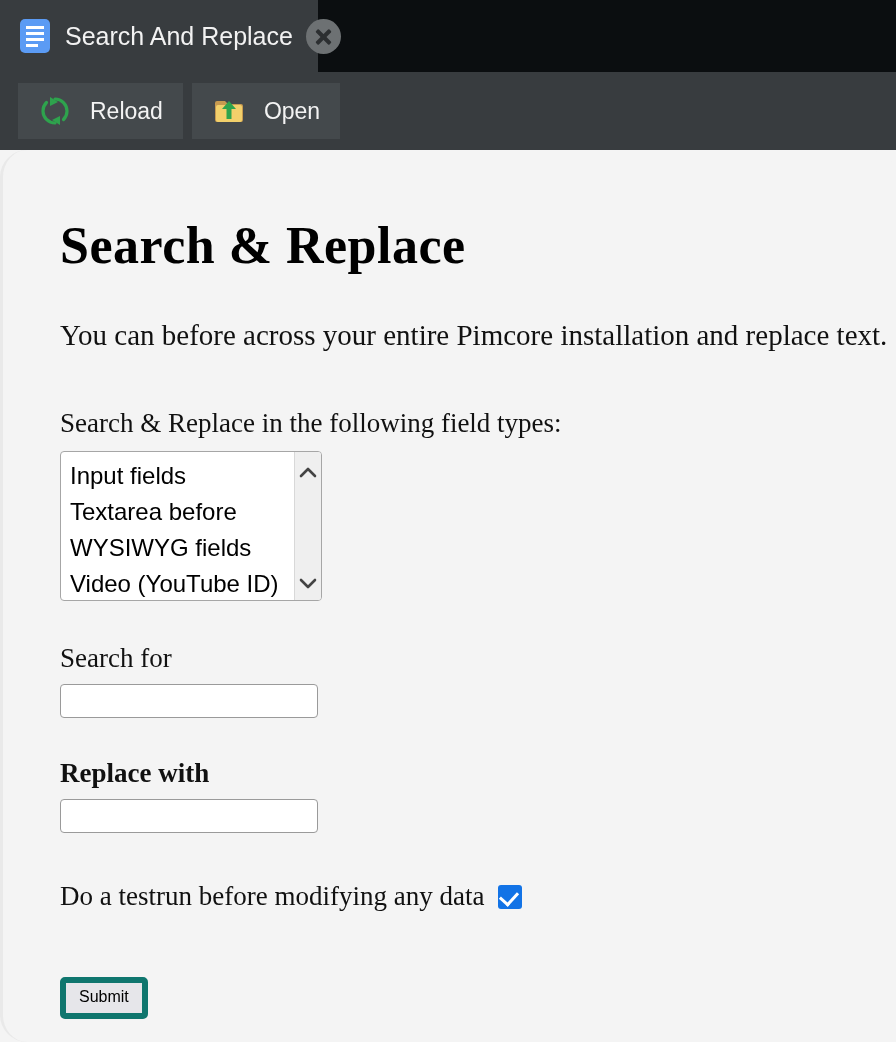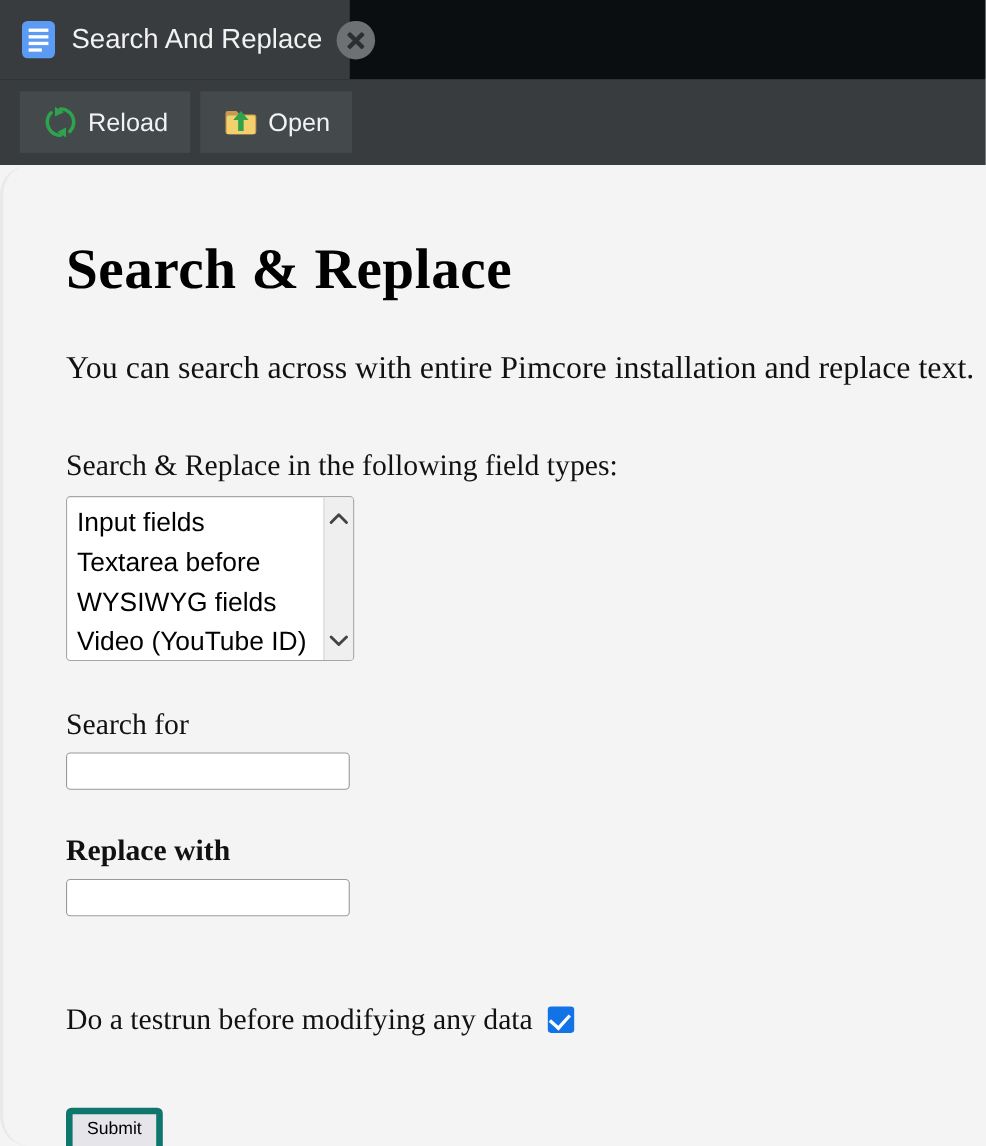--- a/index.html
+++ b/index.html
@@ -97,21 +97,21 @@
     padding-left: 18px;
     box-sizing: border-box;
     gap: 9px;
   }
   .tb-btn {
     height: 56px;
     background: #44494c;
     display: flex;
     align-items: center;
     padding: 0 20px;
-    gap: 8px;
+    gap: 18px;
     box-sizing: border-box;
   }
   .tb-label {
     color: #f3f3f3;
     font-family: "Liberation Sans", sans-serif;
     font-size: 23px;
     white-space: nowrap;
   }
   .icon-reload, .icon-open { width: 34px; height: 34px; flex: 0 0 auto; }
 
@@ -200,21 +200,21 @@
     font-family: "Liberation Sans", sans-serif;
     font-size: 20px;
     color: #000;
     padding: 0 6px;
     outline: none;
   }
 
   .checkrow {
     display: flex;
     align-items: center;
-    margin-top: 78px;
+    margin-top: 48px;
     gap: 14px;
   }
   .checkbox {
     width: 24px;
     height: 24px;
     border-radius: 3px;
     background: #1273e6;
     position: relative;
     flex: 0 0 auto;
   }
@@ -285,21 +285,21 @@
       <span class="tb-label">Open</span>
     </div>
 
   </div>
 </div>
 
 <div class="page">
 
   <h1 class="page-title">Search &amp; Replace</h1>
 
-  <p class="intro">You can search across with entire Pimcore installation and replace text.</p>
+  <p class="intro">You can before across your entire Pimcore installation and replace text.</p>
 
   <div class="field-label lbl-fieldtypes">Search &amp; Replace in the following field types:</div>
 
   <div class="listbox">
     <div class="listbox-options">
       <div>Input fields</div>
       <div>Textarea before</div>
       <div>WYSIWYG fields</div>
       <div>Video (YouTube ID)</div>
     </div>

